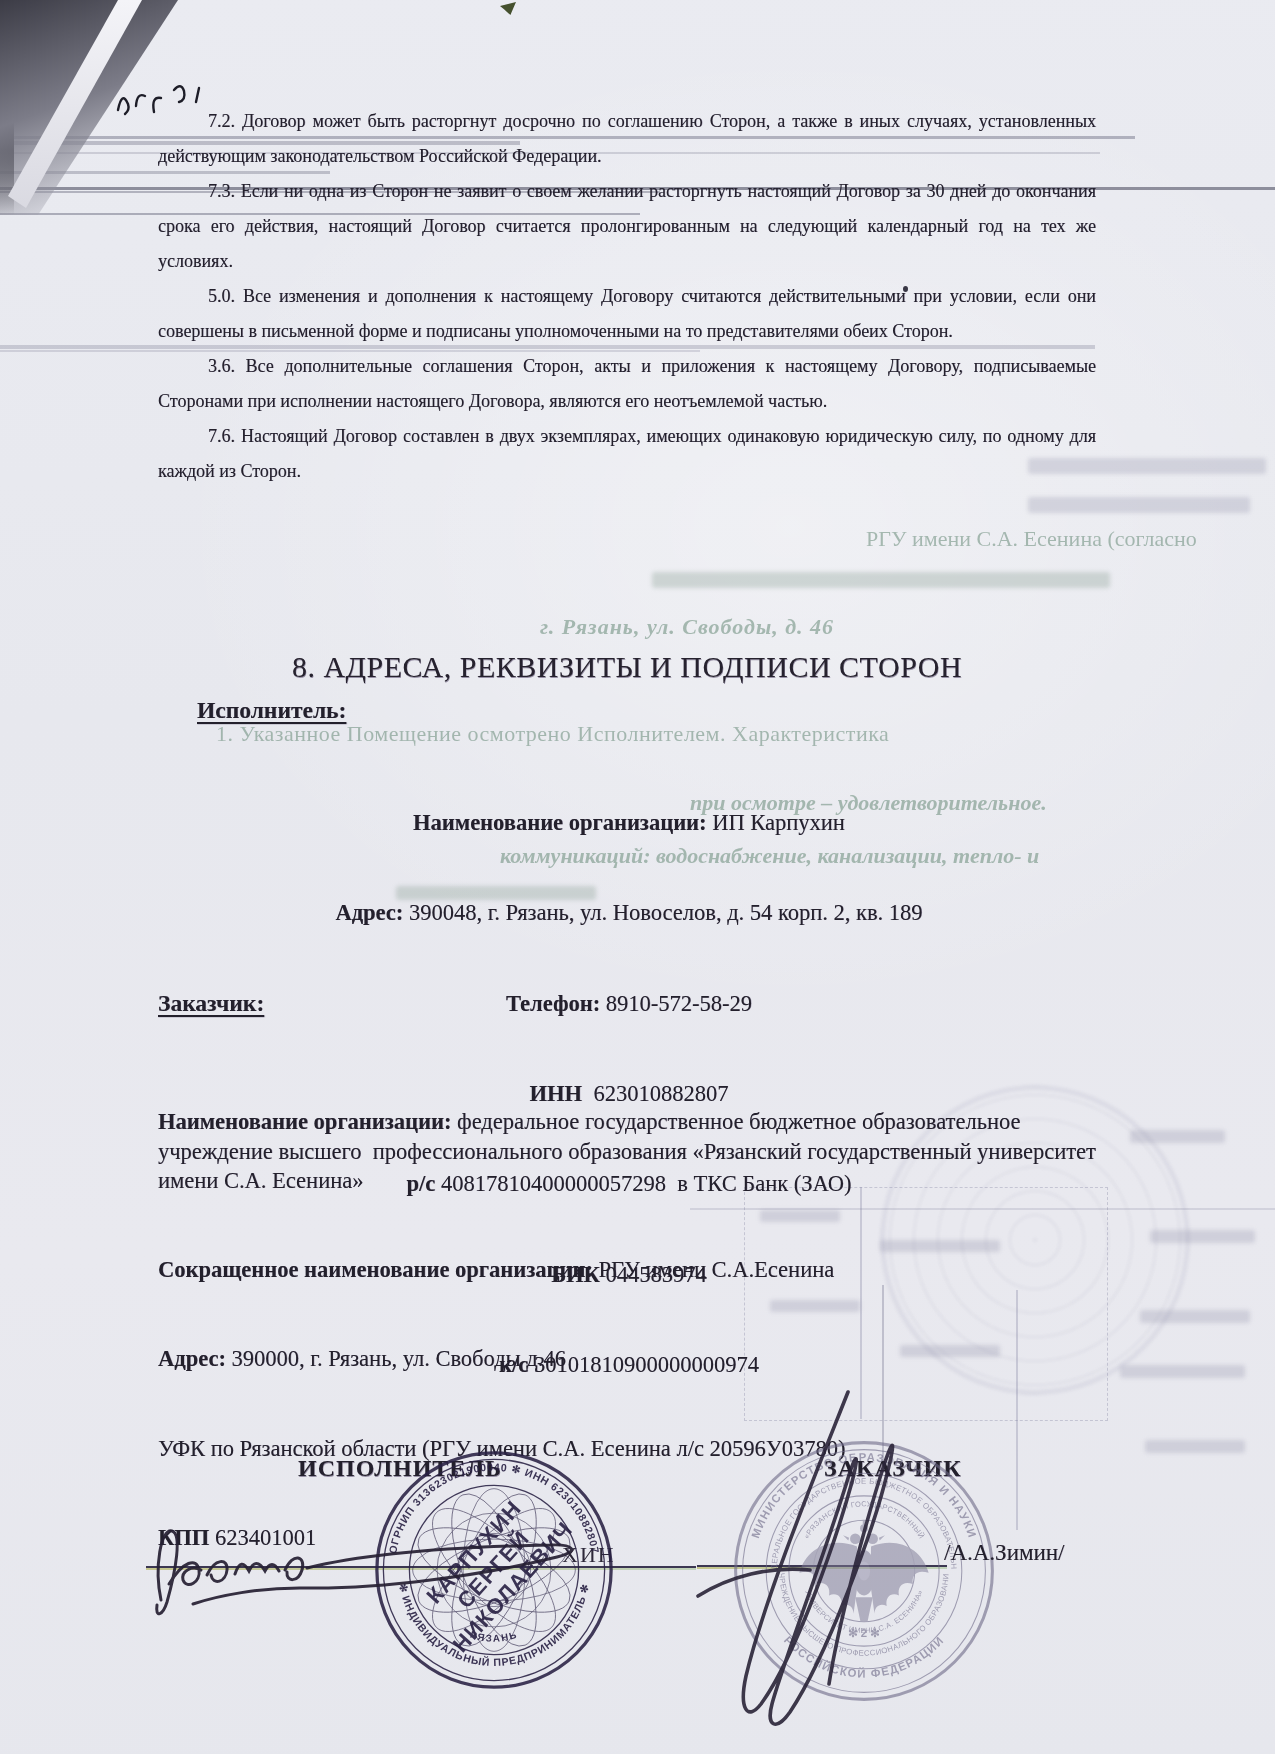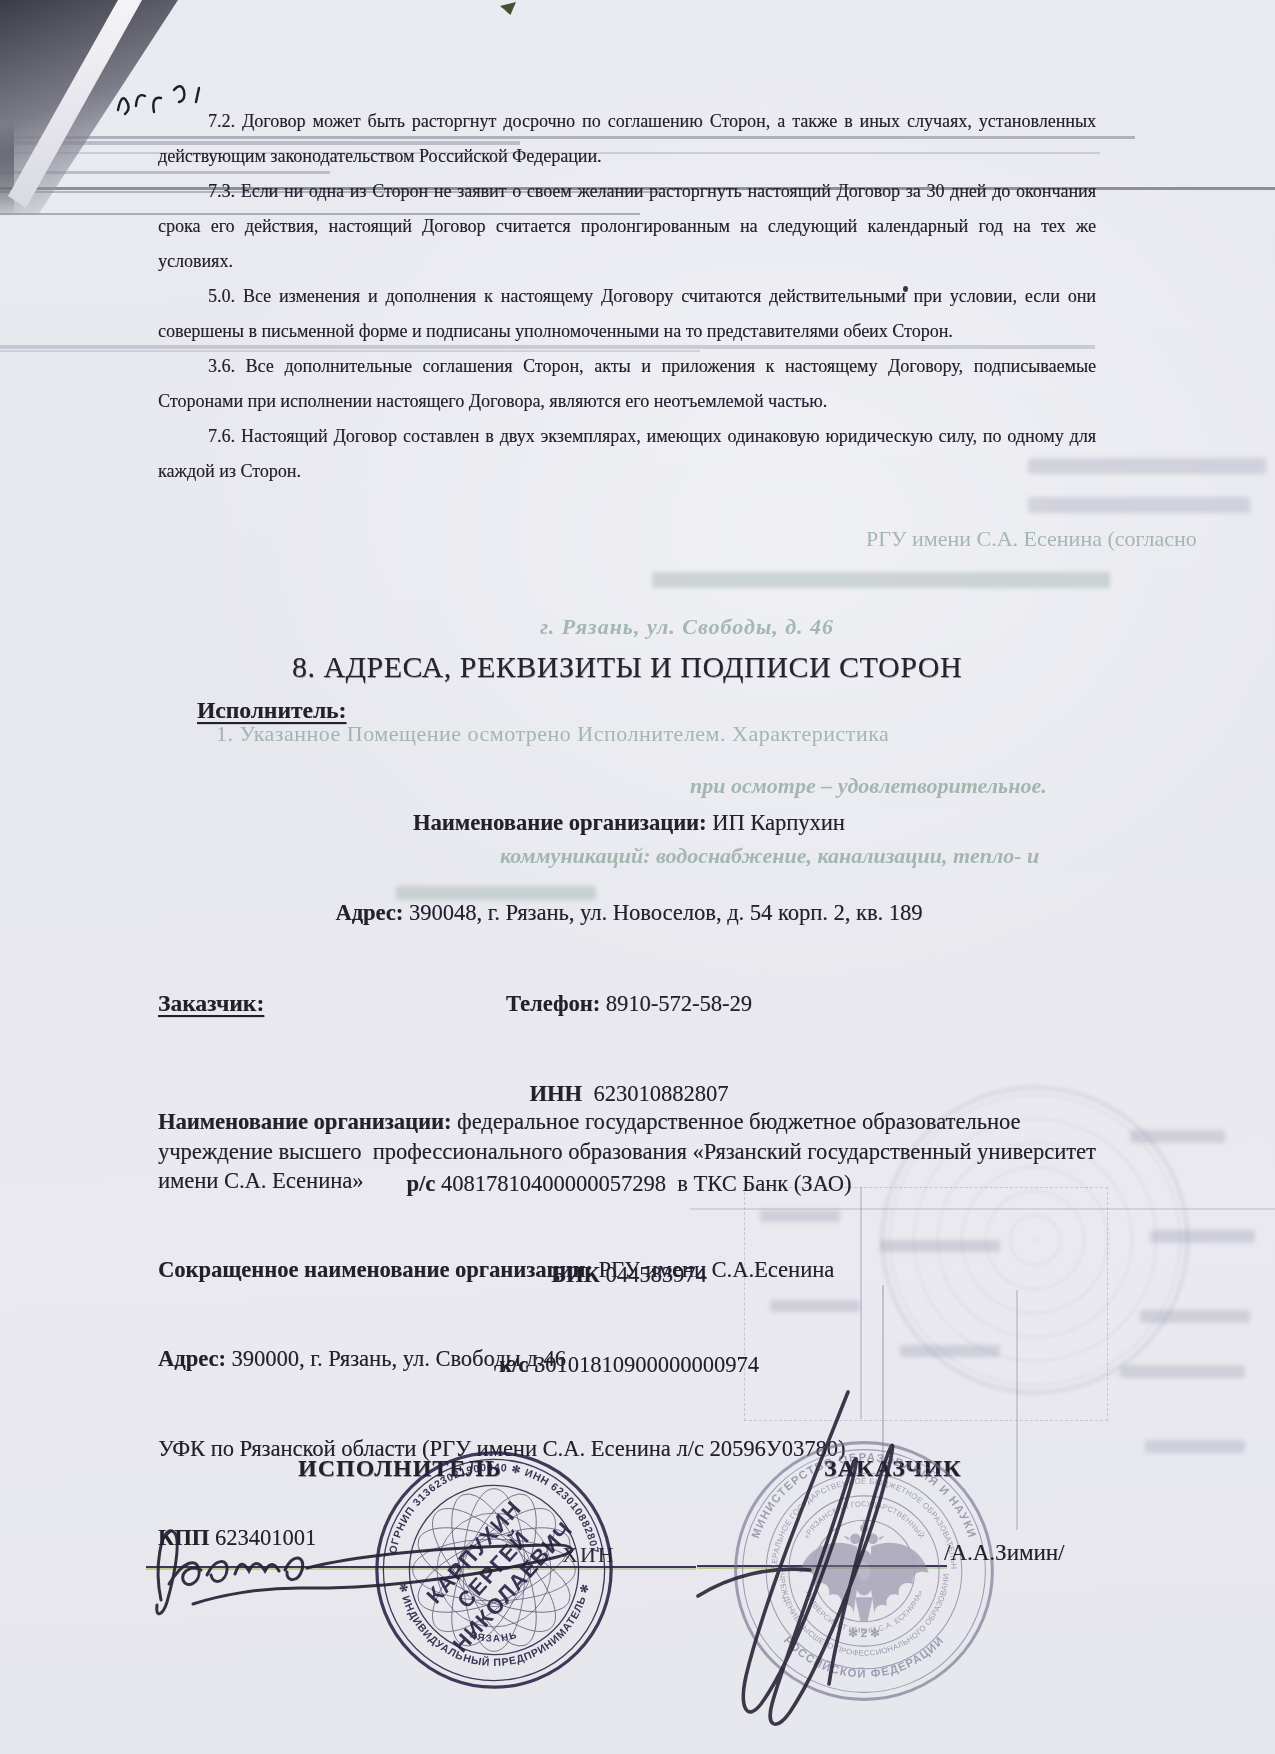--- a/index.html
+++ b/index.html
@@ -68,21 +68,21 @@
 <body>
 
 <div class="page">
 
   <div class="abs smudge gray" style="left:1028px;top:458px;width:238px;height:16px;"></div>
   <div class="abs smudge gray" style="left:1028px;top:497px;width:222px;height:16px;"></div>
   <div class="abs bleed" style="left:866px;top:526px;">РГУ имени С.А. Есенина (согласно</div>
   <div class="abs smudge" style="left:652px;top:572px;width:458px;height:16px;"></div>
   <div class="abs bleed it" style="left:540px;top:614px;font-weight:bold;letter-spacing:1px;">г. Рязань, ул. Свободы, д. 46</div>
   <div class="abs bleed" style="left:216px;top:721px;letter-spacing:.5px;">1. Указанное Помещение осмотрено Исполнителем.  Характеристика</div>
-  <div class="abs bleed it" style="left:690px;top:773px;font-weight:bold;">при осмотре – удовлетворительное.</div>
+  <div class="abs bleed it" style="left:690px;top:790px;font-weight:bold;">при осмотре – удовлетворительное.</div>
   <div class="abs bleed it" style="left:500px;top:843px;font-weight:bold;">коммуникаций: водоснабжение, канализации, тепло- и</div>
   <div class="abs smudge" style="left:396px;top:886px;width:200px;height:14px;"></div>
 
   <div class="abs faint-stamp" style="left:880px;top:1085px;width:300px;height:300px;"></div>
   <div class="abs dotbox" style="left:744px;top:1187px;width:362px;height:232px;"></div>
   <div class="abs dotline" style="left:860px;top:1187px;width:1.5px;height:232px;"></div>
   <div class="abs dotline" style="left:1016px;top:1290px;width:1.5px;height:240px;"></div>
   <div class="abs smudge gray" style="left:760px;top:1210px;width:80px;height:12px;"></div>
   <div class="abs smudge gray" style="left:880px;top:1240px;width:120px;height:12px;"></div>
   <div class="abs smudge gray" style="left:770px;top:1300px;width:90px;height:12px;"></div>

